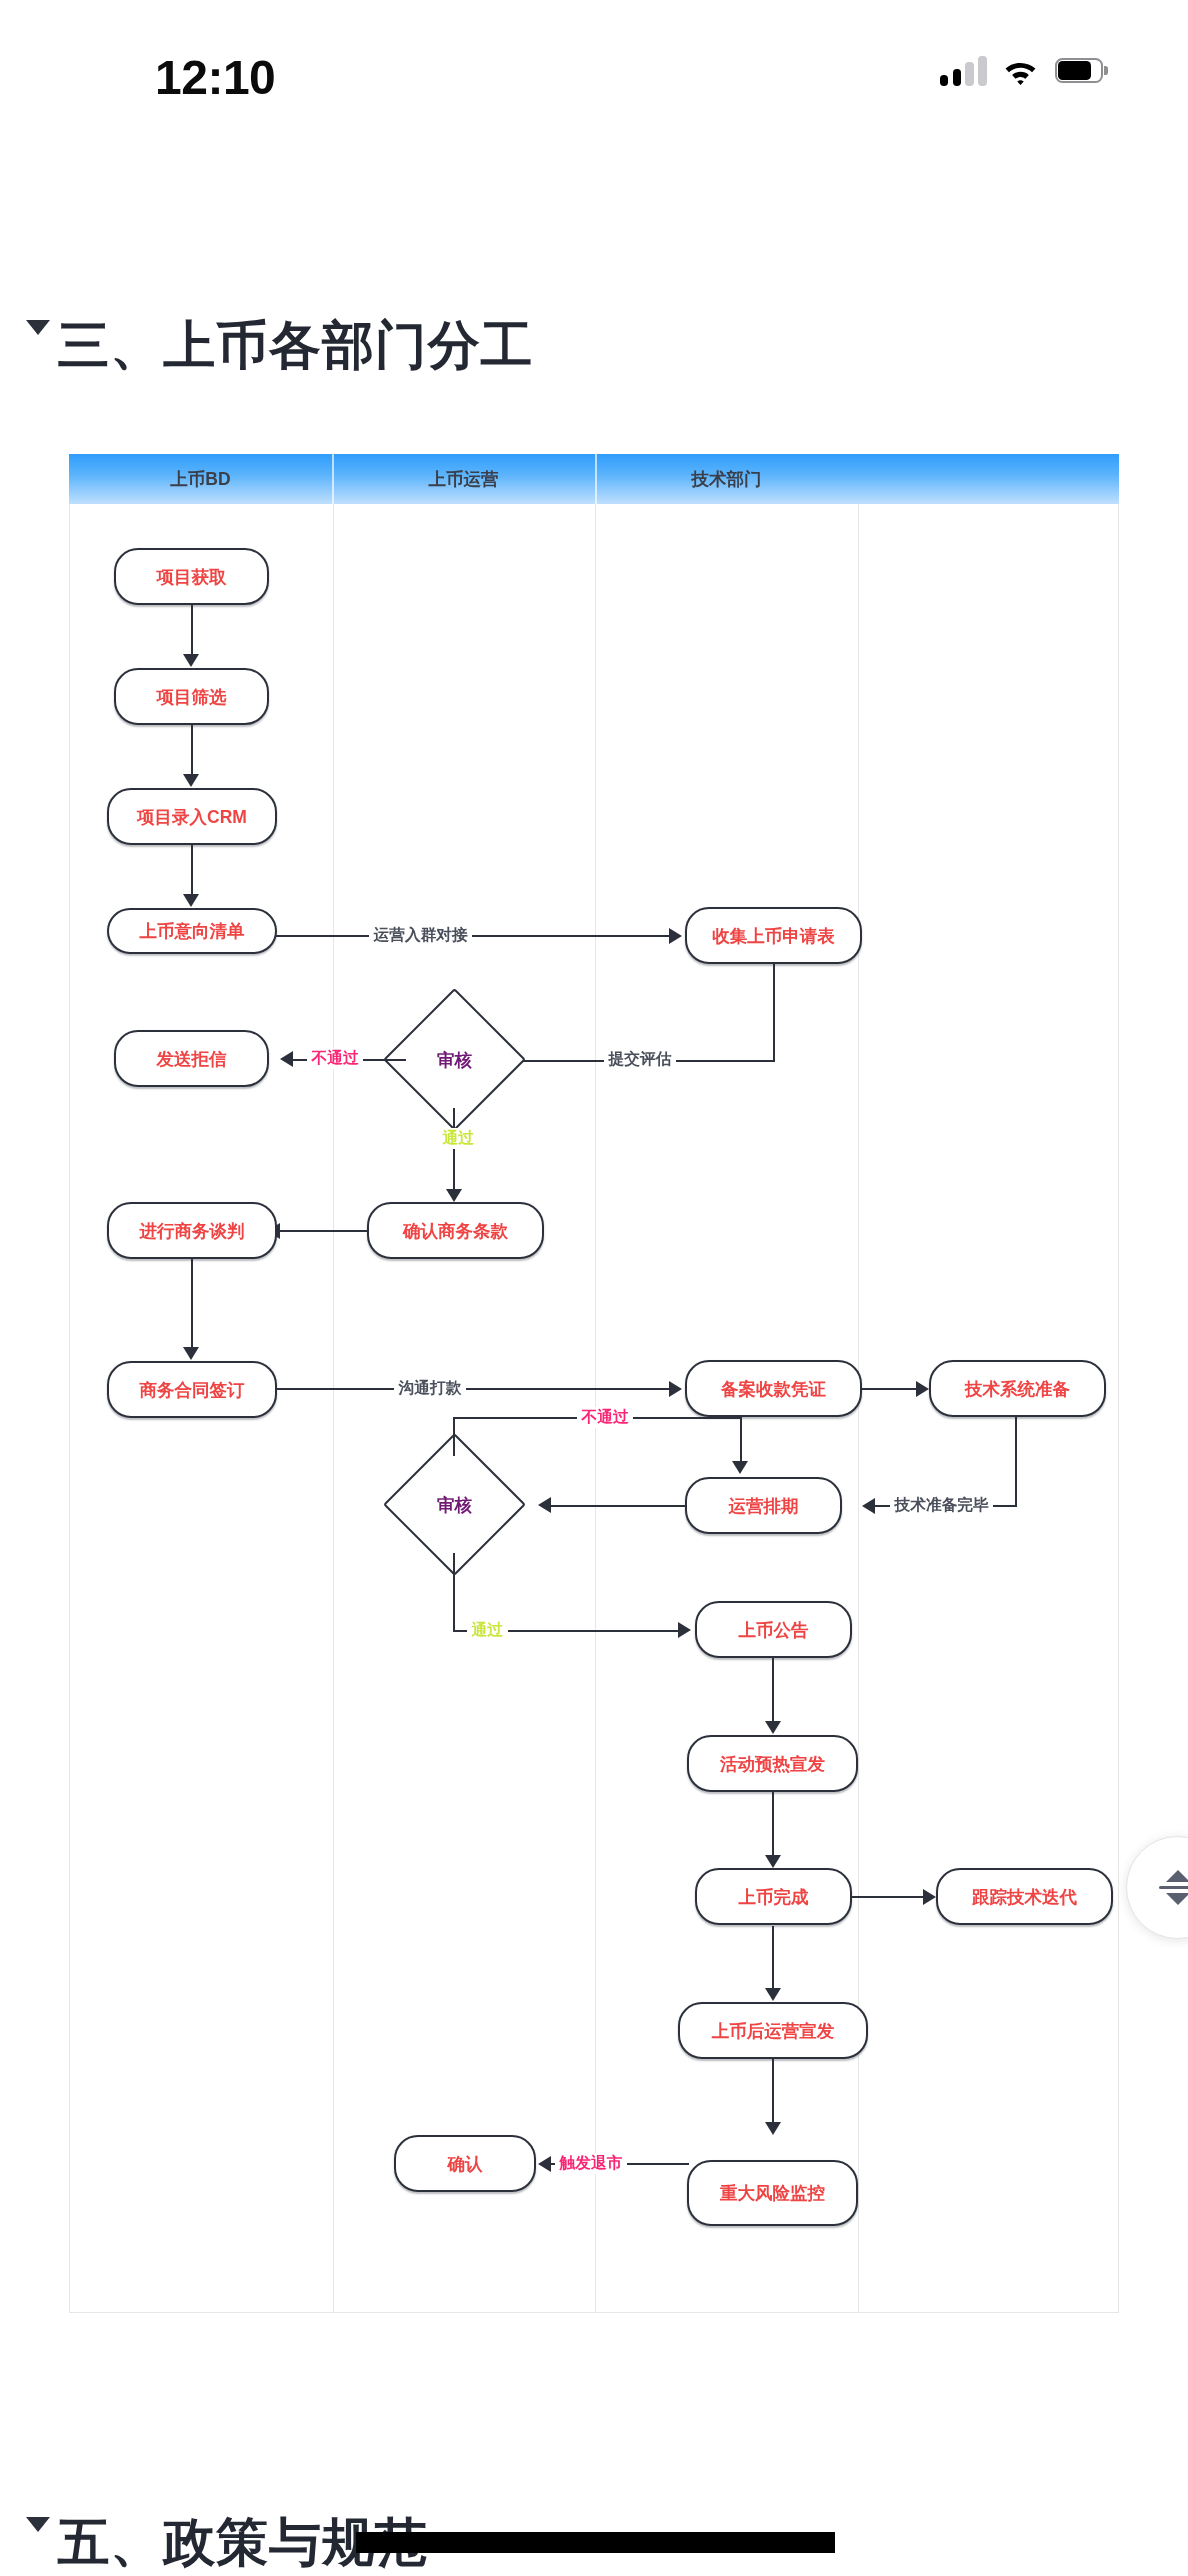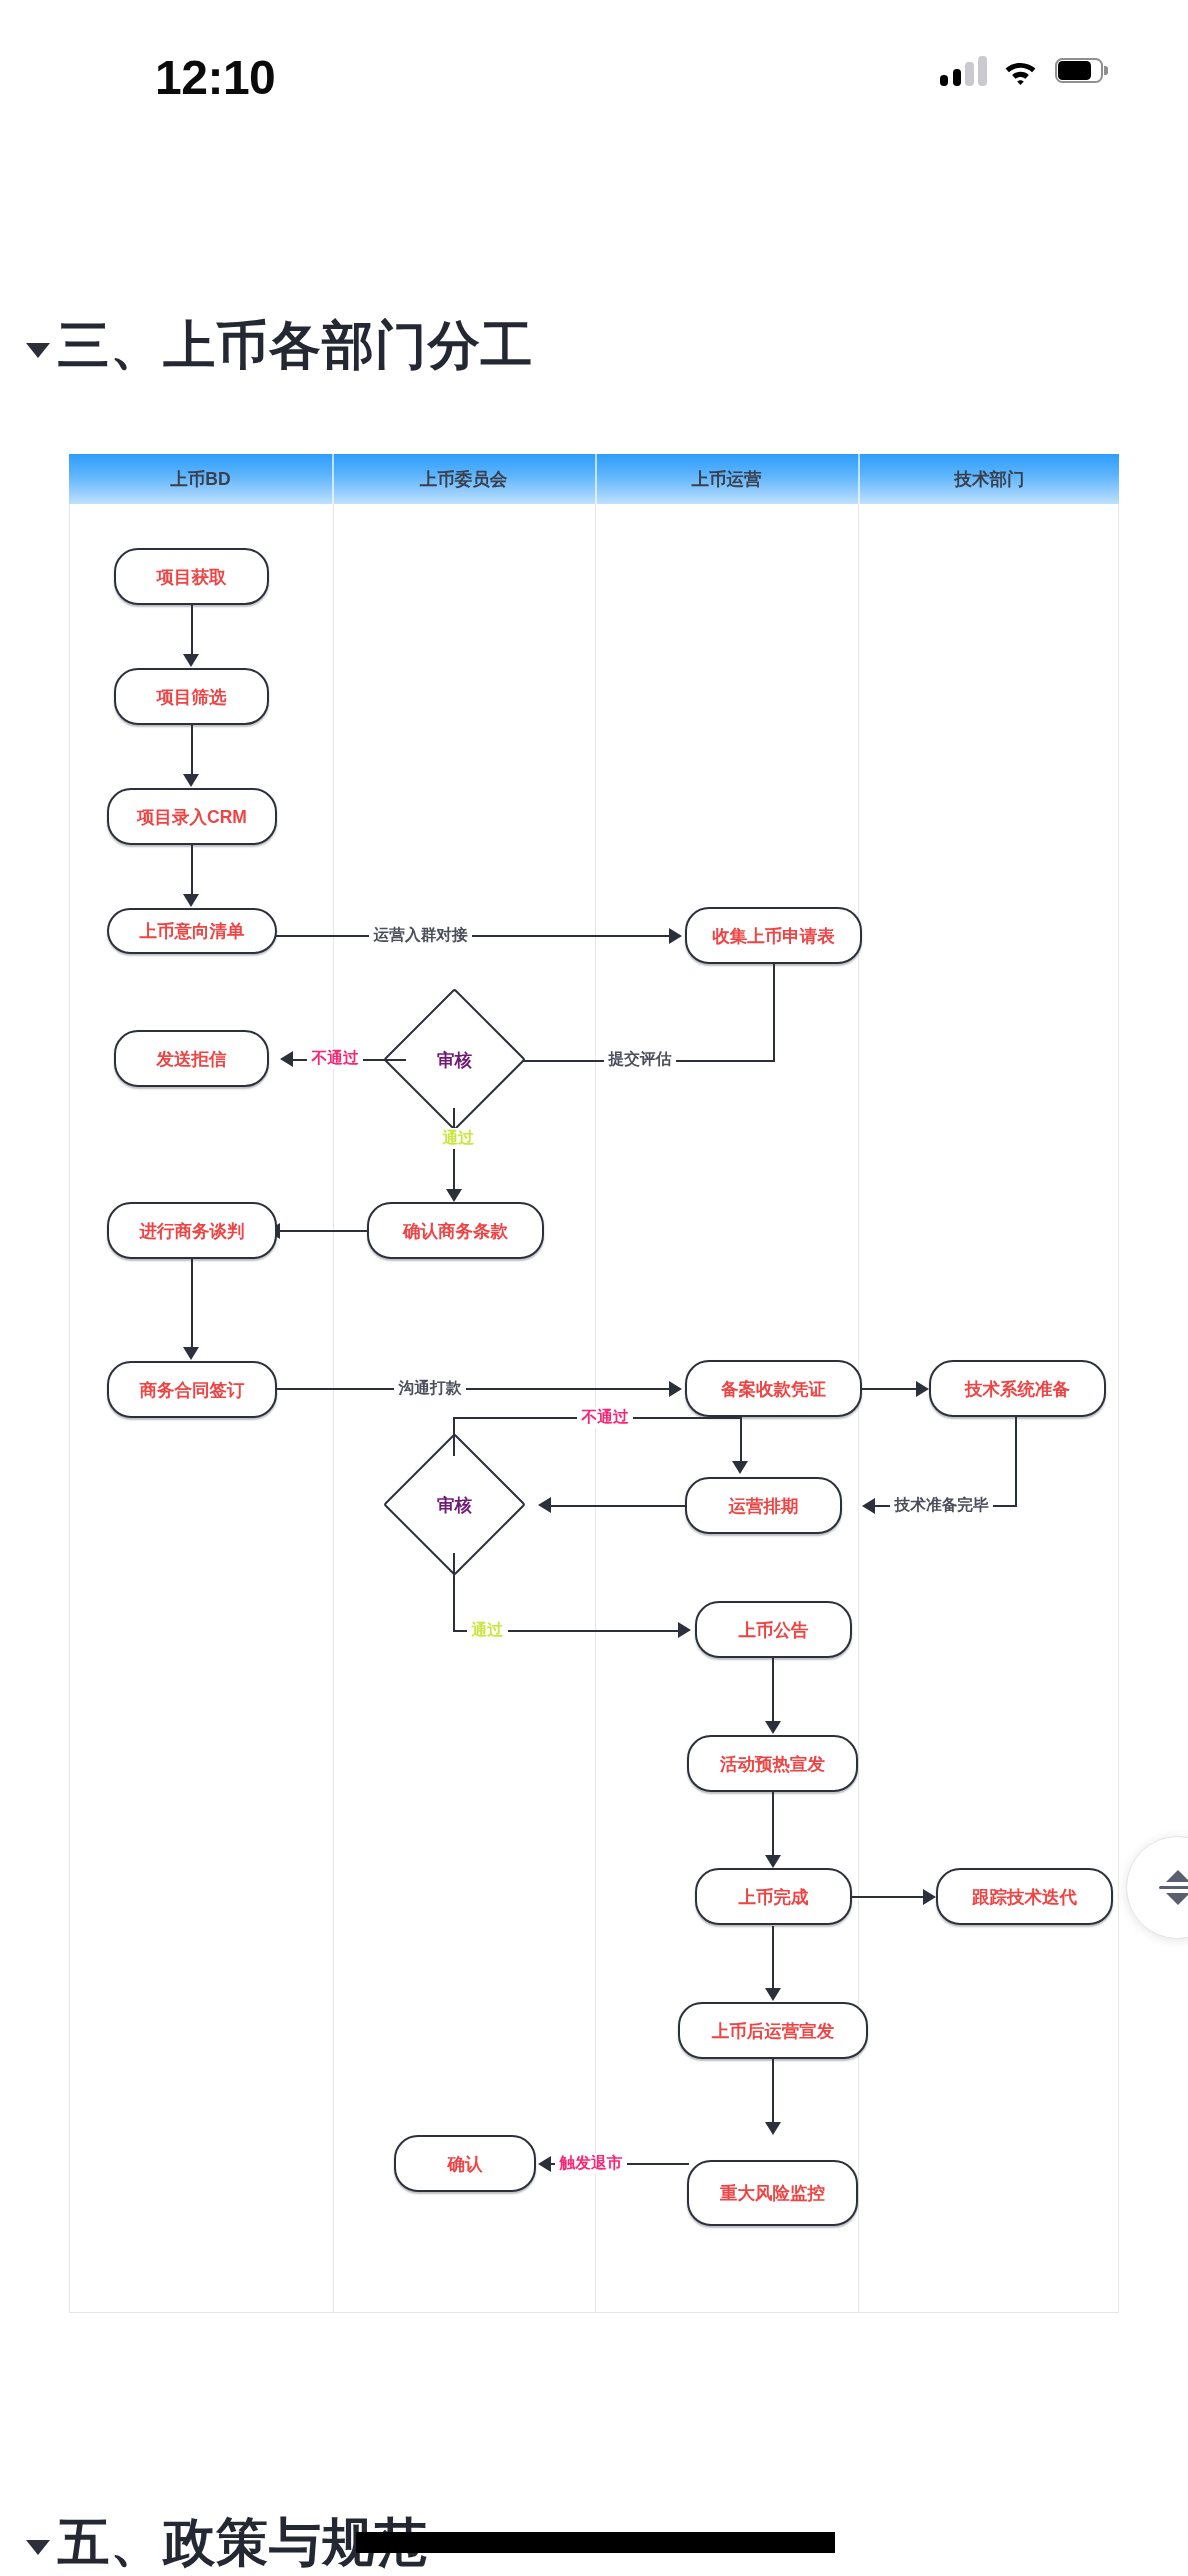--- a/index.html
+++ b/index.html
@@ -26,21 +26,21 @@
   .sig-bars i:nth-child(2) { height: 17.5px; }
   .sig-bars i:nth-child(3) { height: 24px; background: #c9c9ce; }
   .sig-bars i:nth-child(4) { height: 30px; background: #c9c9ce; }
   .wifi { width: 39px; height: 29.5px; position: relative; }
   .battery { position: relative; width: 48px; height: 25px; }
   .battery .shell { position: absolute; inset: 0; border: 2.3px solid #8e8e93; border-radius: 7.4px; }
   .battery .fill { position: absolute; left: 2.8px; top: 2.8px; bottom: 2.8px; width: 33px; background: #000; border-radius: 4.6px; }
   .battery .nub { position: absolute; left: 49px; top: 8.3px; width: 3.7px; height: 9.2px; background: #8e8e93; border-radius: 0 2.8px 2.8px 0; }
 
   
-  .heading { position: absolute; display: flex; align-items: center; gap: 7.4px; }
+  .heading { position: absolute; display: flex; align-items: flex-start; gap: 7.4px; }
   .caret {
     width: 0; height: 0;
     border-left: 12px solid transparent; border-right: 12px solid transparent;
     border-top: 15.7px solid #2b303b; margin-top: 9.2px;
   }
   .heading-text {
     font-size: 52px; font-weight: 700; color: #232832; letter-spacing: 0.9px;
     font-family: "Liberation Sans", sans-serif; white-space: nowrap;
   }
   #heading-top { left: 26px; top: 311px; }
@@ -133,21 +133,20 @@
 
   <div class="heading" id="heading-top">
     <span class="caret"></span>
     <span class="heading-text">三、上币各部门分工</span>
   </div>
 
   <div id="chart">
 
     <div id="chart-header">
       <div class="hcell">上币BD</div>
-      <div class="hcell">上币委员会</div>
       <div class="hcell">上币运营</div>
       <div class="hcell">技术部门</div>
     </div>
 
     <div id="chart-body">
       <div class="vline" style="left:263px"></div>
       <div class="vline" style="left:525px"></div>
       <div class="vline" style="left:788px"></div>
 
       <div class="node" style="left:44px; top:44px; width:155px; height:57px;">

